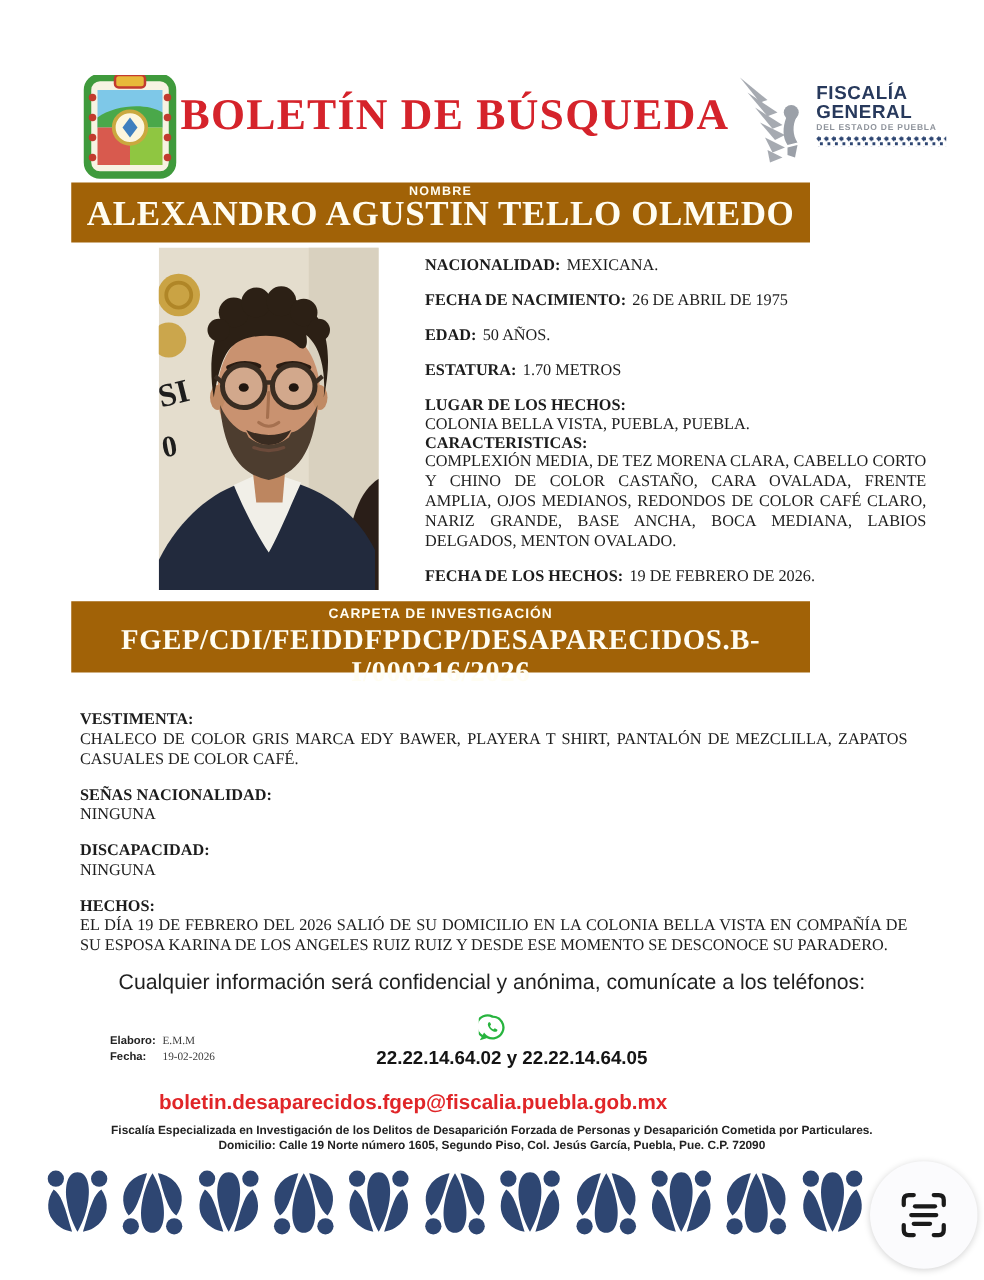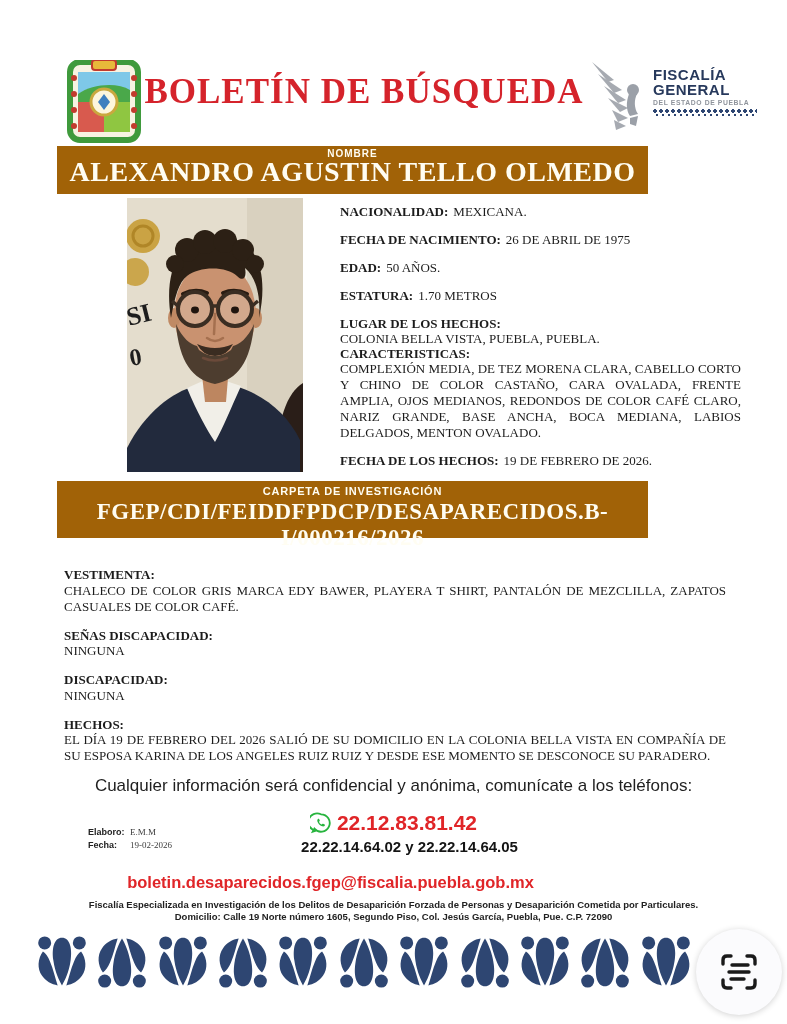--- a/index.html
+++ b/index.html
@@ -221,21 +221,21 @@
     <div class="carpeta-label">CARPETA DE INVESTIGACIÓN</div>
     <div class="carpeta-number">FGEP/CDI/FEIDDFPDCP/DESAPARECIDOS.B-I/000216/2026</div>
   </div>
 
   <div class="sections">
     <div class="sec">
       <span class="lbl">VESTIMENTA:</span>
       <p>CHALECO DE COLOR GRIS MARCA EDY BAWER, PLAYERA T SHIRT, PANTALÓN DE MEZCLILLA, ZAPATOS CASUALES DE COLOR CAFÉ.</p>
     </div>
     <div class="sec">
-      <span class="lbl">SEÑAS DISCAPACIDAD:</span>
+      <span class="lbl">SEÑAS NACIONALIDAD:</span>
       <p>NINGUNA</p>
     </div>
     <div class="sec">
       <span class="lbl">DISCAPACIDAD:</span>
       <p>NINGUNA</p>
     </div>
     <div class="sec">
       <span class="lbl">HECHOS:</span>
       <p>EL DÍA 19 DE FEBRERO DEL 2026 SALIÓ DE SU DOMICILIO EN LA COLONIA BELLA VISTA EN COMPAÑÍA DE SU ESPOSA KARINA DE LOS ANGELES RUIZ RUIZ Y DESDE ESE MOMENTO SE DESCONOCE SU PARADERO.</p>
     </div>
@@ -244,21 +244,20 @@
   <div class="contact-line">Cualquier información será confidencial y anónima, comunícate a los teléfonos:</div>
 
   <div class="wa-row">
     <svg width="22" height="22" viewBox="0 0 24 24">
       <path d="M12,2.5 A9.5,9.5 0 1 1 4.8,18.2 L3,21.5 L6.6,20.4 A9.5,9.5 0 1 1 12,2.5 Z" fill="none" stroke="#27b43e" stroke-width="2"></path>
       <path d="M8.6,7.6 C8.2,8 7.6,9 8.2,10.6 C8.9,12.4 10.4,14.2 12.4,15.2 C14,16 15.2,15.8 15.9,15.2
                C16.4,14.7 16.4,14 16,13.7 L14.4,12.8 C14,12.6 13.6,12.8 13.3,13.2 C13,13.6 12.6,13.6 12.1,13.3
                C11.2,12.8 10.4,12 10,11.1 C9.8,10.6 9.9,10.3 10.3,10 C10.7,9.7 10.8,9.3 10.6,8.9 L9.9,7.7
                C9.6,7.2 9,7.2 8.6,7.6 Z" fill="#27b43e"></path>
     </svg>
-    <span class="wa-phone">22.12.83.81.42</span>
   </div>
 
   <div class="phones">22.22.14.64.02 y 22.22.14.64.05</div>
 
   <div class="meta">
     <div class="mrow">
       <span class="mlbl">Elaboro:</span>
       <span class="mval">E.M.M</span>
     </div>
     <div class="mrow">

